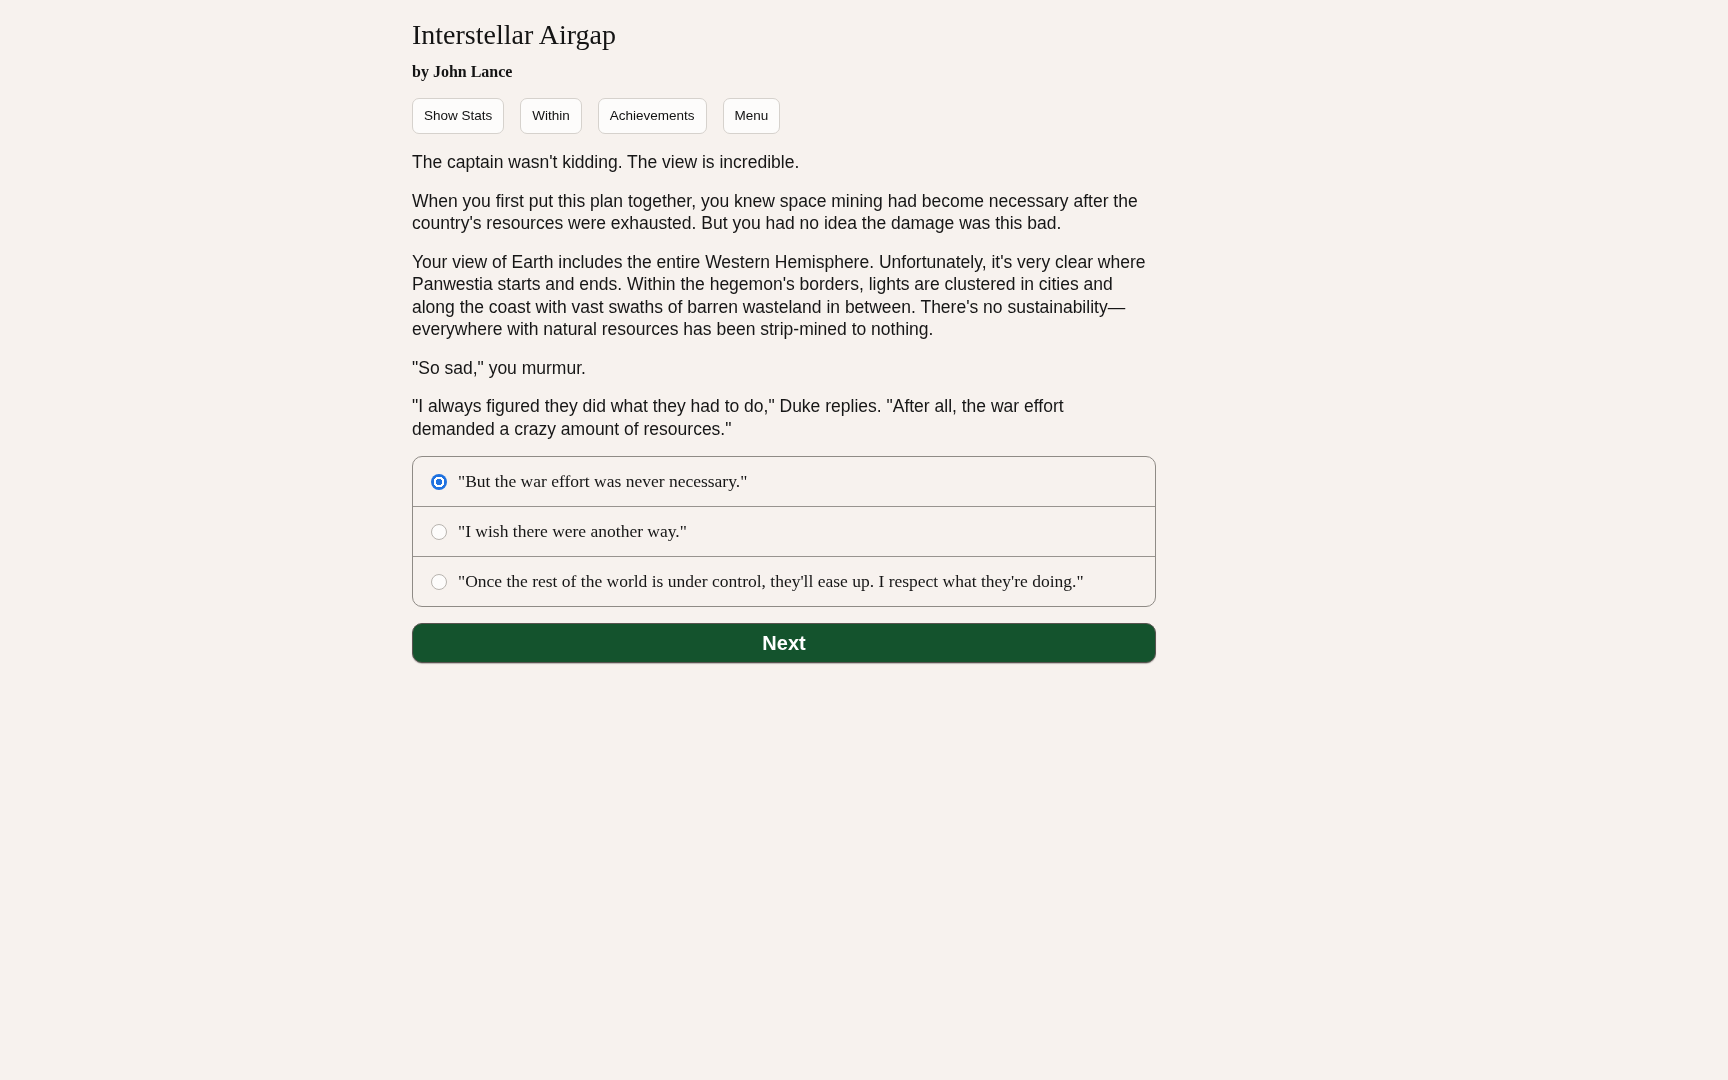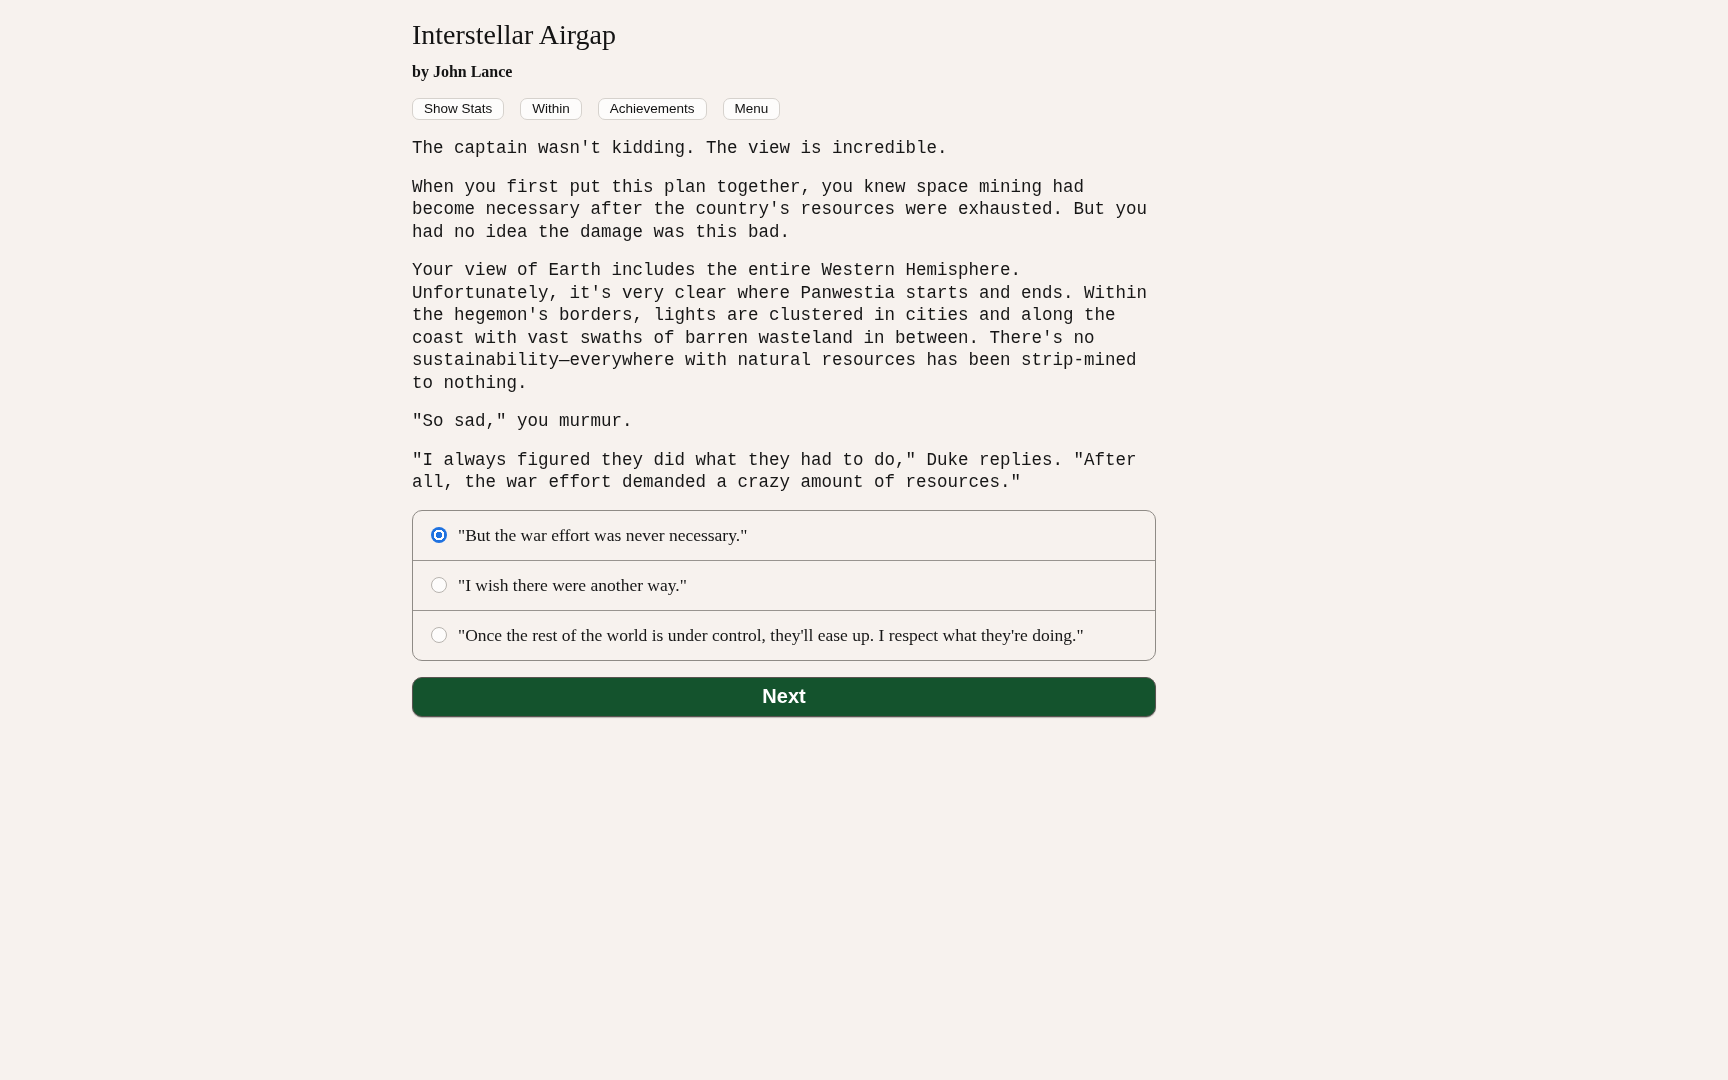--- a/index.html
+++ b/index.html
@@ -40,26 +40,26 @@
     gap: 16px;
   }
   .toolbar button {
     font-family: "Liberation Sans", sans-serif;
     font-size: 13.5px;
     color: #111;
     background: #fdfcfb;
     border: 1px solid #d6d2cd;
     border-radius: 7px;
     padding: 2px 11px;
-    height: 22px;
+    height: 36px;
     line-height: 16px;
     cursor: pointer;
   }
   .story p {
-    font-family: Liberation Mono, monospace;
+    font-family: Liberation Sans, sans-serif;
     font-size: 17.5px;
     line-height: 22.5px;
     margin: 0 6px 16px 0;
     color: #161616;
   }
   .choice-box {
     border: 1.5px solid #8f8b86;
     border-radius: 10px;
     overflow: hidden;
     margin: 2px 0 16px 0;

